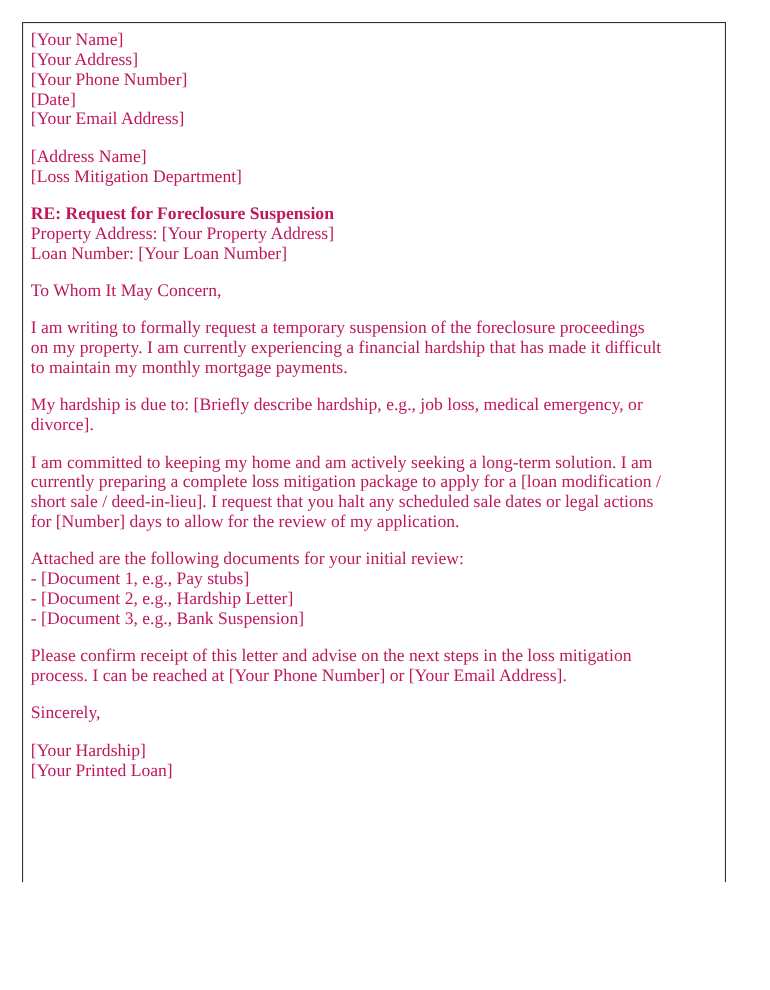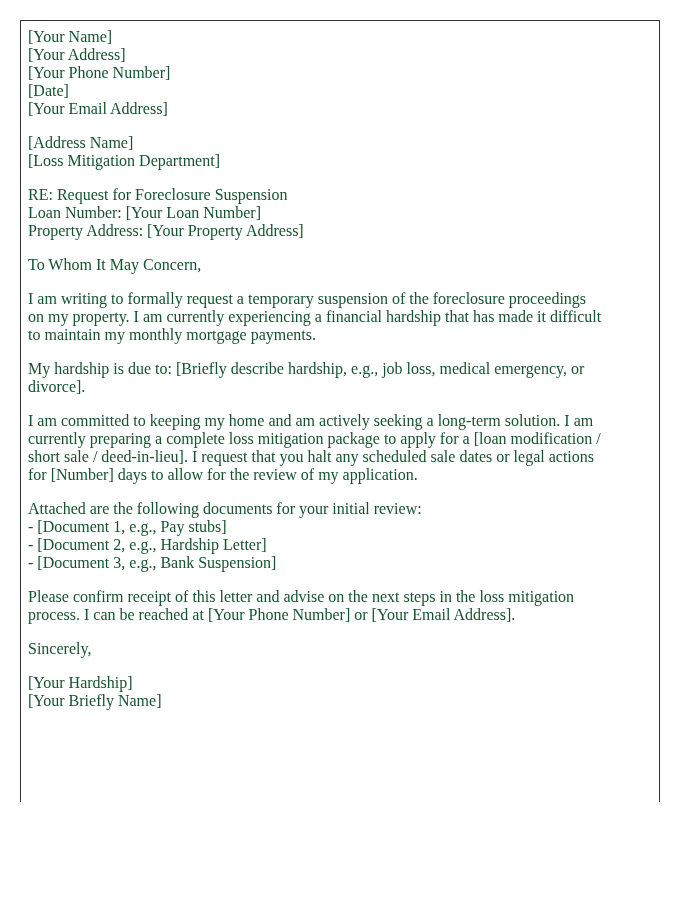--- a/index.html
+++ b/index.html
@@ -25,34 +25,34 @@
     box-sizing: border-box;
   }
   .letter-content {
     position: absolute;
     left: 28px;
     top: 28px;
     width: 590px;
     font-family: "Liberation Serif", "DejaVu Serif", serif;
     font-size: 16px;
     line-height: 18px;
-    color: #14532d;
+    color: #be185d;
   }
   .block {
     margin: 0 0 16px 0;
   }
   .line {
     display: block;
     white-space: nowrap;
   }
   .para {
     margin: 0 16px 16px 0;
   }
   .bold {
-    font-weight: normal;
+    font-weight: bold;
   }
 </style>
 </head>
 <body>
 
 <div class="letter-frame"></div>
 
 <div class="letter-content">
 
   <div class="block">
@@ -63,22 +63,22 @@
     <span class="line">[Your Email Address]</span>
   </div>
 
   <div class="block">
     <span class="line">[Address Name]</span>
     <span class="line">[Loss Mitigation Department]</span>
   </div>
 
   <div class="block">
     <span class="line bold">RE: Request for Foreclosure Suspension</span>
+    <span class="line">Property Address: [Your Property Address]</span>
     <span class="line">Loan Number: [Your Loan Number]</span>
-    <span class="line">Property Address: [Your Property Address]</span>
   </div>
 
   <p class="para">To Whom It May Concern,</p>
 
   <p class="para">I am writing to formally request a temporary suspension of the foreclosure proceedings on my property. I am currently experiencing a financial hardship that has made it difficult to maintain my monthly mortgage payments.</p>
 
   <p class="para">My hardship is due to: [Briefly describe hardship, e.g., job loss, medical emergency, or divorce].</p>
 
   <p class="para">I am committed to keeping my home and am actively seeking a long-term solution. I am currently preparing a complete loss mitigation package to apply for a [loan modification / short sale / deed-in-lieu]. I request that you halt any scheduled sale dates or legal actions for [Number] days to allow for the review of my application.</p>
 
@@ -89,16 +89,16 @@
     <span class="line">- [Document 3, e.g., Bank Suspension]</span>
   </div>
 
   <p class="para">Please confirm receipt of this letter and advise on the next steps in the loss mitigation process. I can be reached at [Your Phone Number] or [Your Email Address].</p>
 
 
   <p class="para">Sincerely,</p>
 
   <div class="block">
     <span class="line">[Your Hardship]</span>
-    <span class="line">[Your Briefly Name]</span>
+    <span class="line">[Your Printed Loan]</span>
   </div>
 
 </div>
 
 </body></html>

